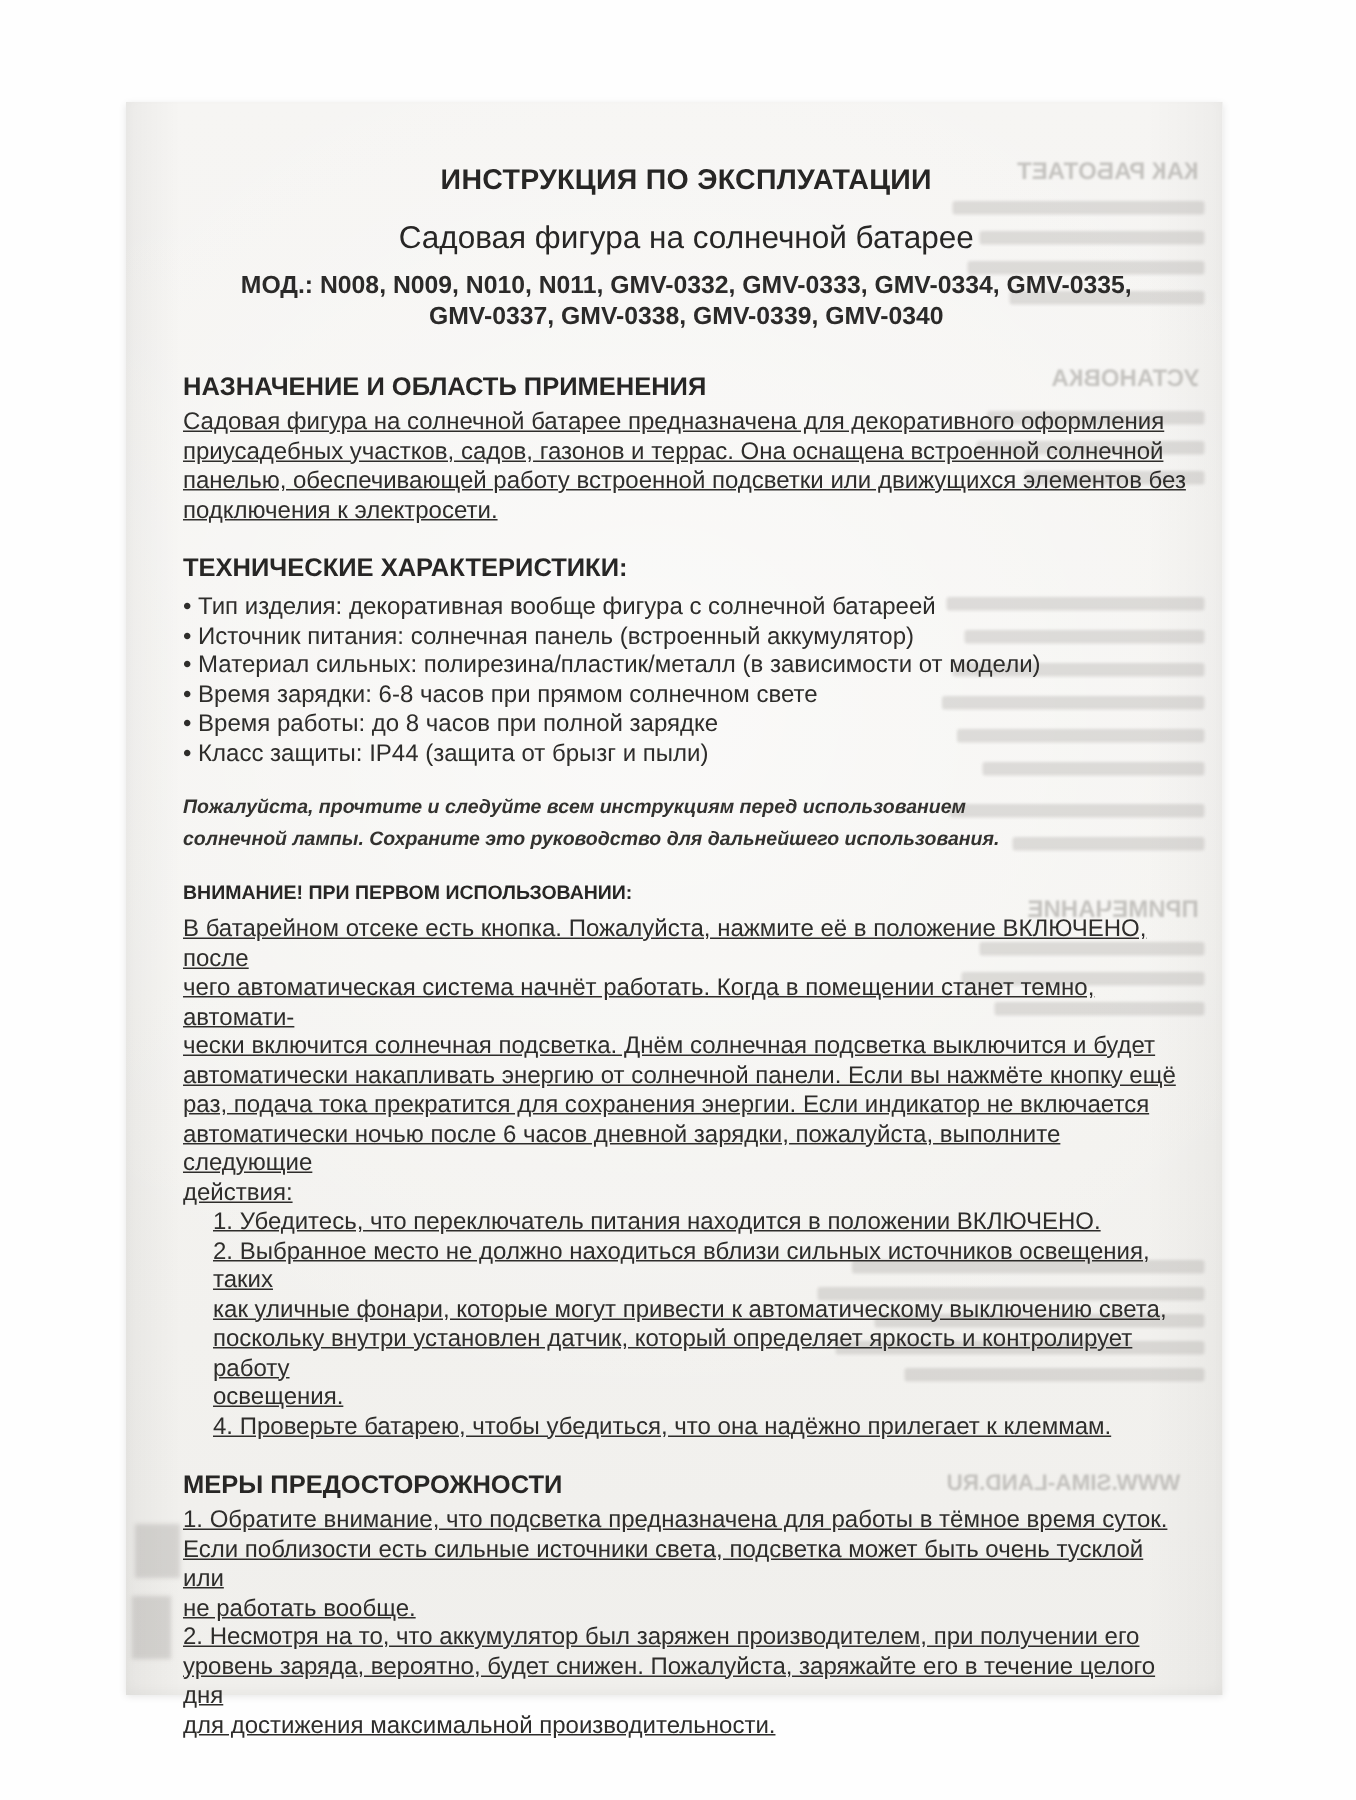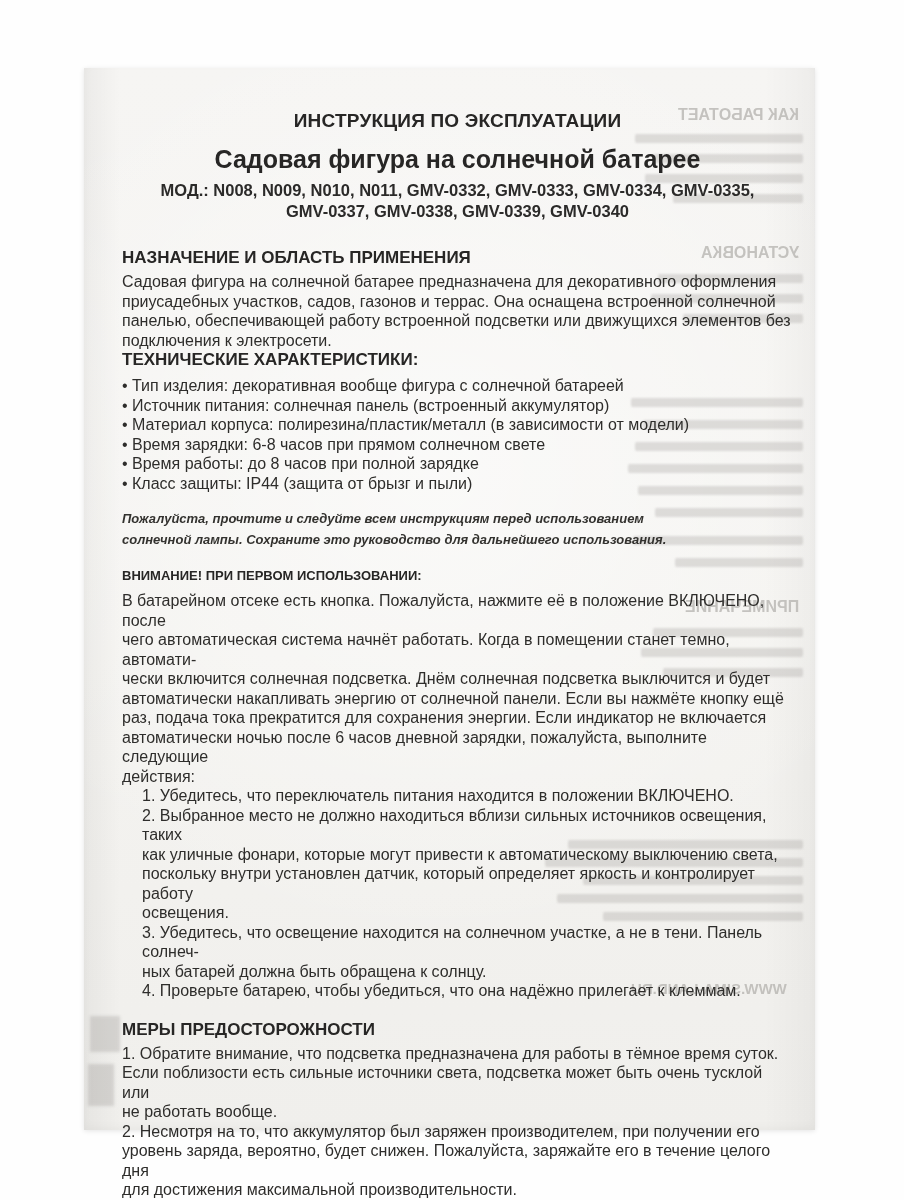--- a/index.html
+++ b/index.html
@@ -37,23 +37,23 @@
   h1.title {
     margin: 0;
     font-size: 19px;
     line-height: 33px;
     font-weight: bold;
     letter-spacing: 0.2px;
     color: #272625;
   }
   h2.subtitle {
     margin: 7px 0 0 0;
-    font-size: 25px;
+    font-size: 21px;
     line-height: 30px;
-    font-weight: bold;
+    font-weight: normal;
     color: #272625;
   }
   .models {
     margin: 6px 0 0 0;
     font-size: 16.5px;
     line-height: 21px;
     font-weight: bold;
     white-space: pre-line;
     color: #2b2a29;
   }
@@ -62,24 +62,25 @@
     font-size: 17px;
     line-height: 20px;
     font-weight: bold;
     color: #272625;
   }
   .body-text {
     margin: 0;
     font-size: 16px;
     line-height: 19.5px;
     white-space: pre-line;
+    text-decoration: underline;
   }
   .mt-sm { margin-top: 4px; }
   .sec-purpose { margin-top: 26px; }
-  .sec-specs { }
+  .sec-specs { margin-top: 19px; }
   .spec-list {
     margin: 6px 0 0 0;
     padding: 0;
     list-style: none;
   }
   .spec-list li {
     font-size: 16px;
     line-height: 19.5px;
     padding-left: 15px;
     text-indent: -15px;
@@ -182,21 +183,21 @@
 приусадебных участков, садов, газонов и террас. Она оснащена встроенной солнечной
 панелью, обеспечивающей работу встроенной подсветки или движущихся элементов без
 подключения к электросети.</p>
       </section>
 
       <section class="sec-specs">
         <h3 class="sec-heading">ТЕХНИЧЕСКИЕ ХАРАКТЕРИСТИКИ:</h3>
         <ul class="spec-list">
           <li>Тип изделия: декоративная вообще фигура с солнечной батареей</li>
           <li>Источник питания: солнечная панель (встроенный аккумулятор)</li>
-          <li>Материал корпуса: полирезина/пластик/металл (в зависимости от модели)</li>
+          <li>Материал сильных: полирезина/пластик/металл (в зависимости от модели)</li>
           <li>Время зарядки: 6-8 часов при прямом солнечном свете</li>
           <li>Время работы: до 8 часов при полной зарядке</li>
           <li>Класс защиты: IP44 (защита от брызг и пыли)</li>
         </ul>
       </section>
 
       <p class="notice">Пожалуйста, прочтите и следуйте всем инструкциям перед использованием
 солнечной лампы. Сохраните это руководство для дальнейшего использования.</p>
 
       <section class="sec-usage">
@@ -207,22 +208,20 @@
 автоматически накапливать энергию от солнечной панели. Если вы нажмёте кнопку ещё
 раз, подача тока прекратится для сохранения энергии. Если индикатор не включается
 автоматически ночью после 6 часов дневной зарядки, пожалуйста, выполните следующие
 действия:</p>
         <div class="steps">
           <p class="body-text step">1. Убедитесь, что переключатель питания находится в положении ВКЛЮЧЕНО.</p>
           <p class="body-text step">2. Выбранное место не должно находиться вблизи сильных источников освещения, таких
 как уличные фонари, которые могут привести к автоматическому выключению света,
 поскольку внутри установлен датчик, который определяет яркость и контролирует работу
 освещения.</p>
-          <p class="body-text step">3. Убедитесь, что освещение находится на солнечном участке, а не в тени. Панель солнеч-
-ных батарей должна быть обращена к солнцу.</p>
           <p class="body-text step">4. Проверьте батарею, чтобы убедиться, что она надёжно прилегает к клеммам.</p>
         </div>
       </section>
 
       <section class="sec-precautions">
         <h3 class="sec-heading">МЕРЫ ПРЕДОСТОРОЖНОСТИ</h3>
         <div class="mt-sm">
           <p class="body-text precaution">1. Обратите внимание, что подсветка предназначена для работы в тёмное время суток.
 Если поблизости есть сильные источники света, подсветка может быть очень тусклой или
 не работать вообще.</p>

